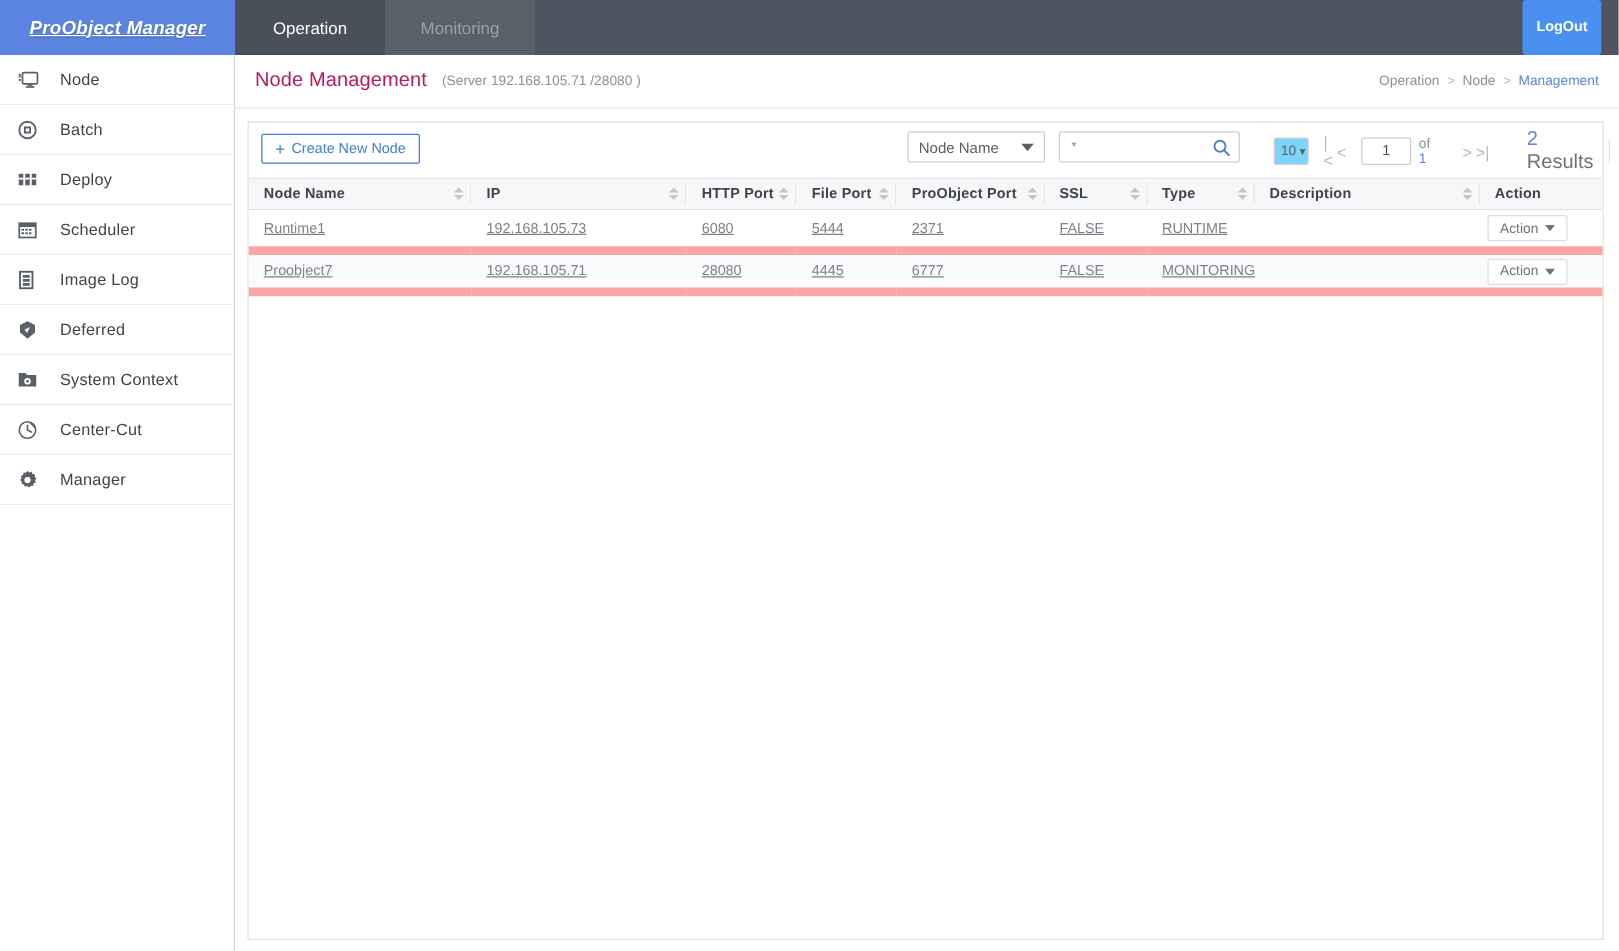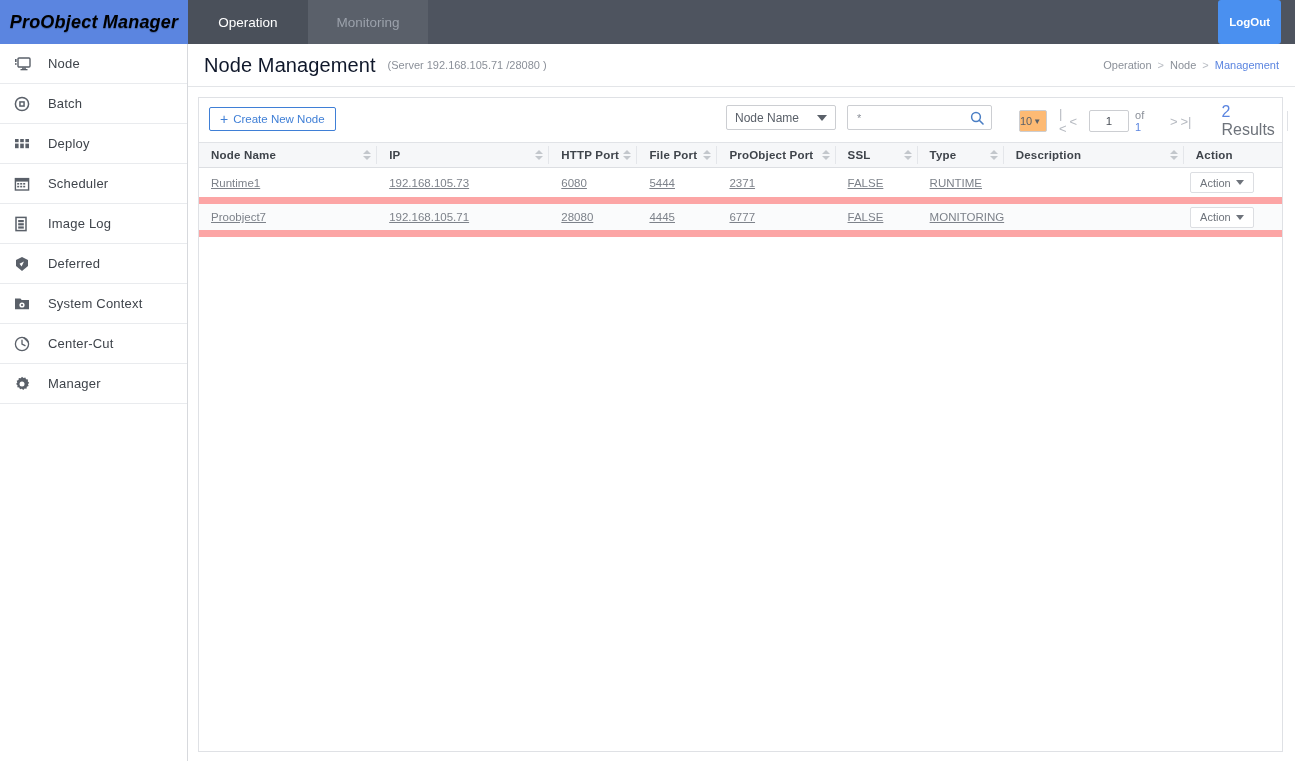--- a/index.html
+++ b/index.html
@@ -11,24 +11,24 @@
     overflow: hidden;
   }
   .app { position: relative; width: 1295px; height: 761px; background:#fff; }
 
   
   .topbar {
     position: absolute; left:0; top:0; width:1295px; height:44px;
     background:#4e545f; display:flex; align-items:stretch;
   }
   .brand {
-    width:188px; background:#5b85e0; color:#000000;
+    width:188px; background:#5b85e0; color:#ffffff;
     display:flex; align-items:center; justify-content:center;
-    font-size:18px; font-style:italic; font-weight:bold;
-    letter-spacing:.2px; text-shadow:0 1px 1px rgba(0,0,0,.25);
+    font-size:15px; font-style:italic; font-weight:bold;
+    letter-spacing:.2px; text-shadow:0 1px 1px rgba(0,0,0,.25);text-decoration:underline;
   }
   .navtabs { display:flex; align-items:stretch; }
   .navtab {
     width:120px; display:flex; align-items:center; justify-content:center;
     font-size:13.5px; color:#ffffff; cursor:pointer;
   }
   .navtab.active { background:#4a505a; color:#ffffff; }
   .navtab.inactive { background:#5a606a; color:#9ba1ab; }
   .logout-wrap { margin-left:auto; display:flex; padding-right:14px; }
   .logout {
@@ -54,21 +54,21 @@
 
   
   .main {
     position:absolute; left:188px; top:44px; width:1107px; height:717px;
     background:#ffffff;
   }
   .page-head {
     height:43px; display:flex; align-items:center;
     padding:0 16px; border-bottom:1px solid #e3e5e8; position:relative;
   }
-  .page-title { font-size:20px; color:#0f172a; letter-spacing:.1px; }
+  .page-title { font-size:16px; color:#be185d; letter-spacing:.1px; }
   .page-sub { font-size:11px; color:#8b9099; margin-left:12px; padding-bottom:1px; }
   .breadcrumb {
     margin-left:auto; font-size:11px; color:#8b9099; display:flex; gap:6px; align-items:center;
   }
   .breadcrumb .sep { color:#b8bcc3; }
   .breadcrumb .cur { color:#5b85e0; }
 
   .content {
     position:absolute; left:10px; top:53px; width:1085px; height:655px;
     border:1px solid #dfe1e5; background:#fff;
@@ -104,22 +104,22 @@
   }
   .search-box input {
     border:none; outline:none; font-size:11px; color:#8b9099;
     width:110px; background:transparent; font-family:"Liberation Sans", sans-serif;
   }
   .mag { margin-left:auto; color:#4a7ec4; display:flex; align-items:center; cursor:pointer; }
 
   .pager { position:absolute; left:820px; top:5px; display:flex; align-items:center; }
   .pgsize {
     width:34px; height:22px; border:1px solid #ccced2; border-radius:2px;
-    display:flex; align-items:center; justify-content:flex-start; gap:1px;
-    font-size:11px; color:#5a6069; background:#fdba74; cursor:pointer;
+    display:flex; align-items:center; justify-content:flex-end; gap:1px;
+    font-size:11px; color:#5a6069; background:#7dd3fc; cursor:pointer;
   }
   .pg-arrows { display:flex; align-items:center; gap:3px; color:#b6bac1; font-size:13px; margin:0 12px; }
   .pg-arrows span { cursor:pointer; }
   .pg-input {
     width:40px; height:22px; border:1px solid #ccced2; border-radius:2px;
     text-align:center; font-size:11.5px; color:#4a4f57; outline:none;
     font-family:"Liberation Sans", sans-serif;
   }
   .pg-of { font-size:11px; color:#8b9099; margin:0 8px 0 6px; }
   .pg-of b { color:#5b85e0; font-weight:normal; }

